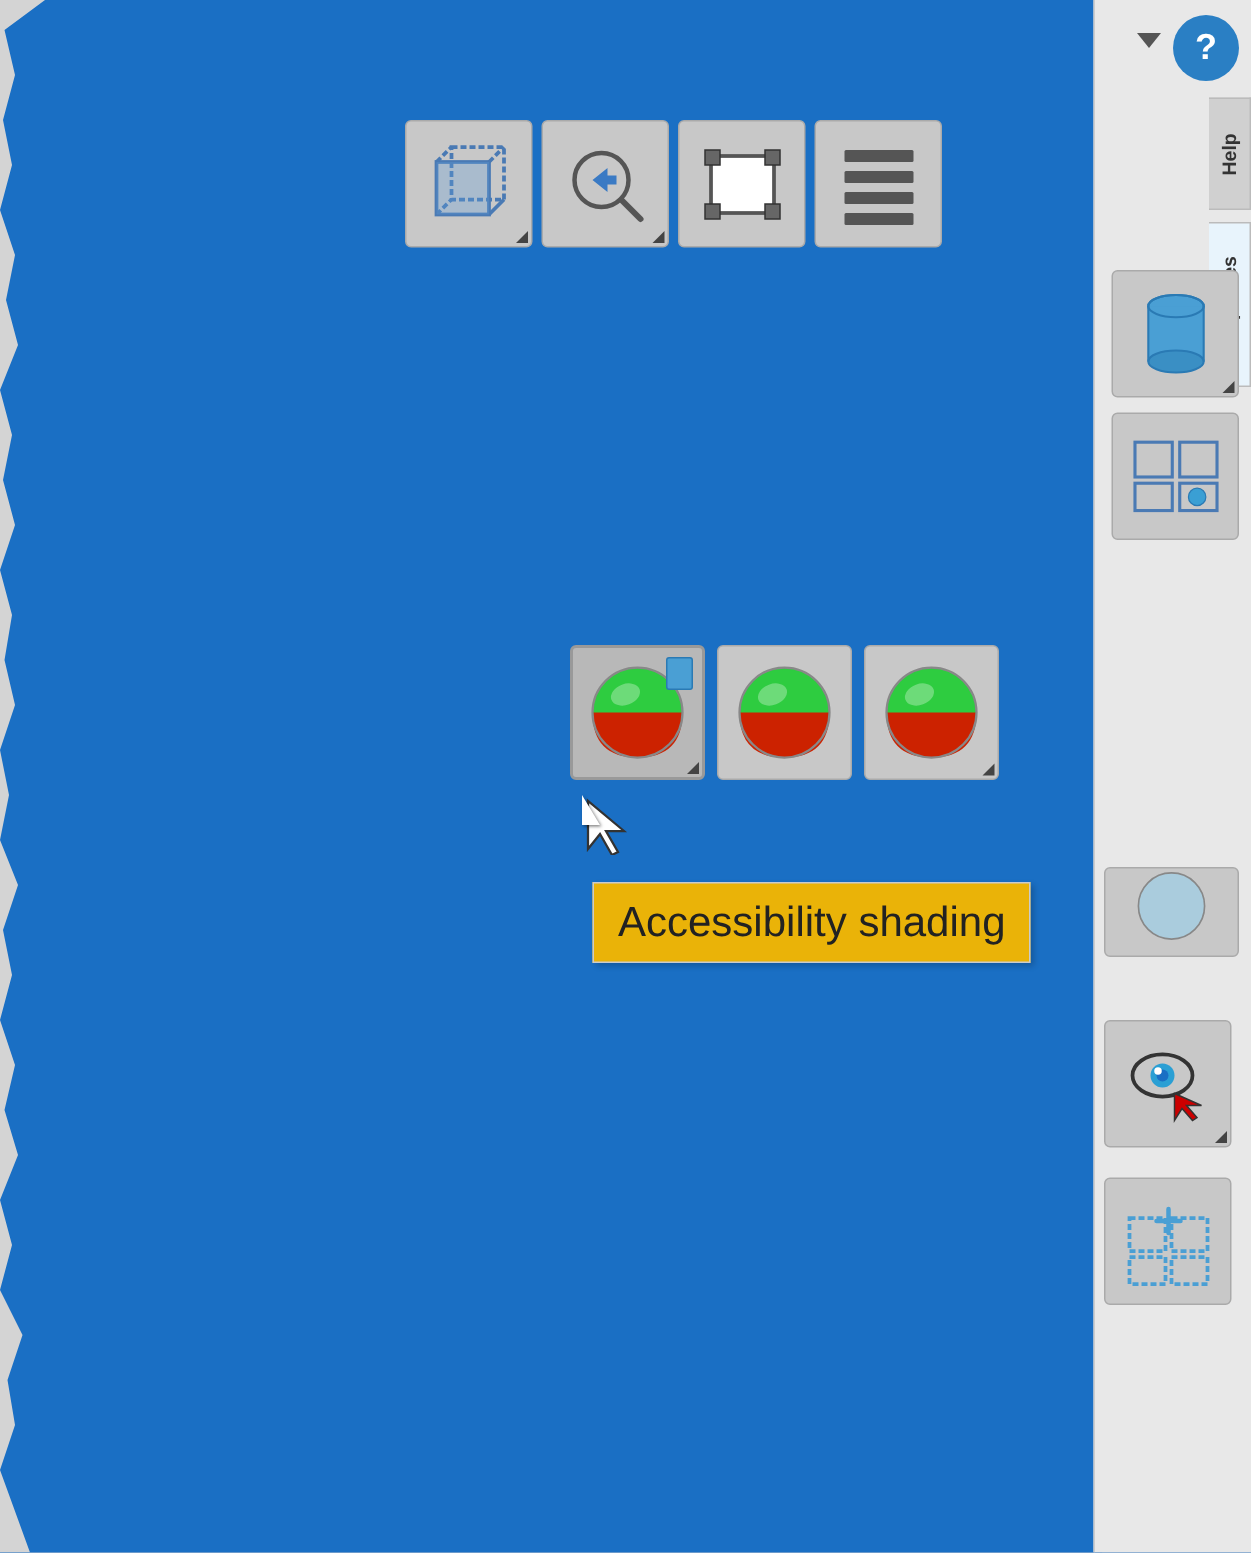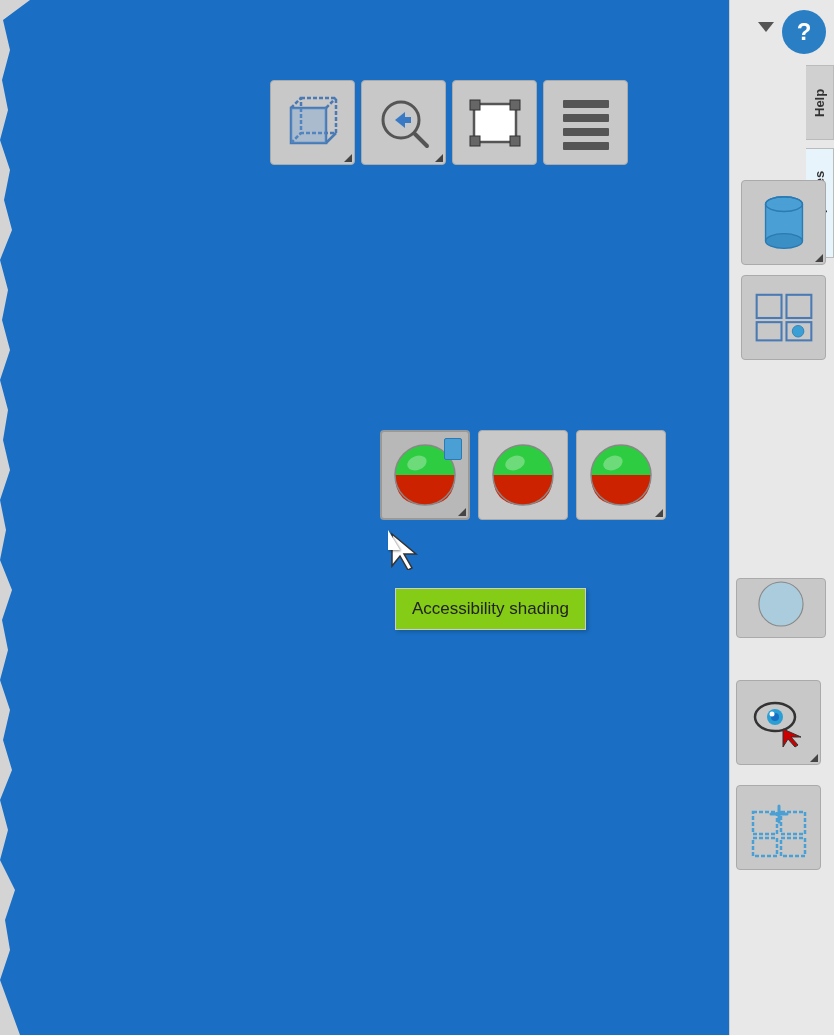--- a/index.html
+++ b/index.html
@@ -202,24 +202,24 @@
       border-left: 8px solid transparent;
       border-right: 8px solid transparent;
       border-top: 10px solid #555;
     }
 
     
     .tooltip {
       position: absolute;
       top: 588px;
       left: 395px;
-      background: #84cc16;
+      background: #eab308;
       border: 1px solid #ccc;
       padding: 10px 16px;
-      font-size: 17px;
+      font-size: 28px;
       color: #222;
       white-space: nowrap;
       box-shadow: 2px 2px 4px rgba(0,0,0,0.2);
       z-index: 100;
     }
 
     
     .cursor {
       position: absolute;
       top: 530px;

